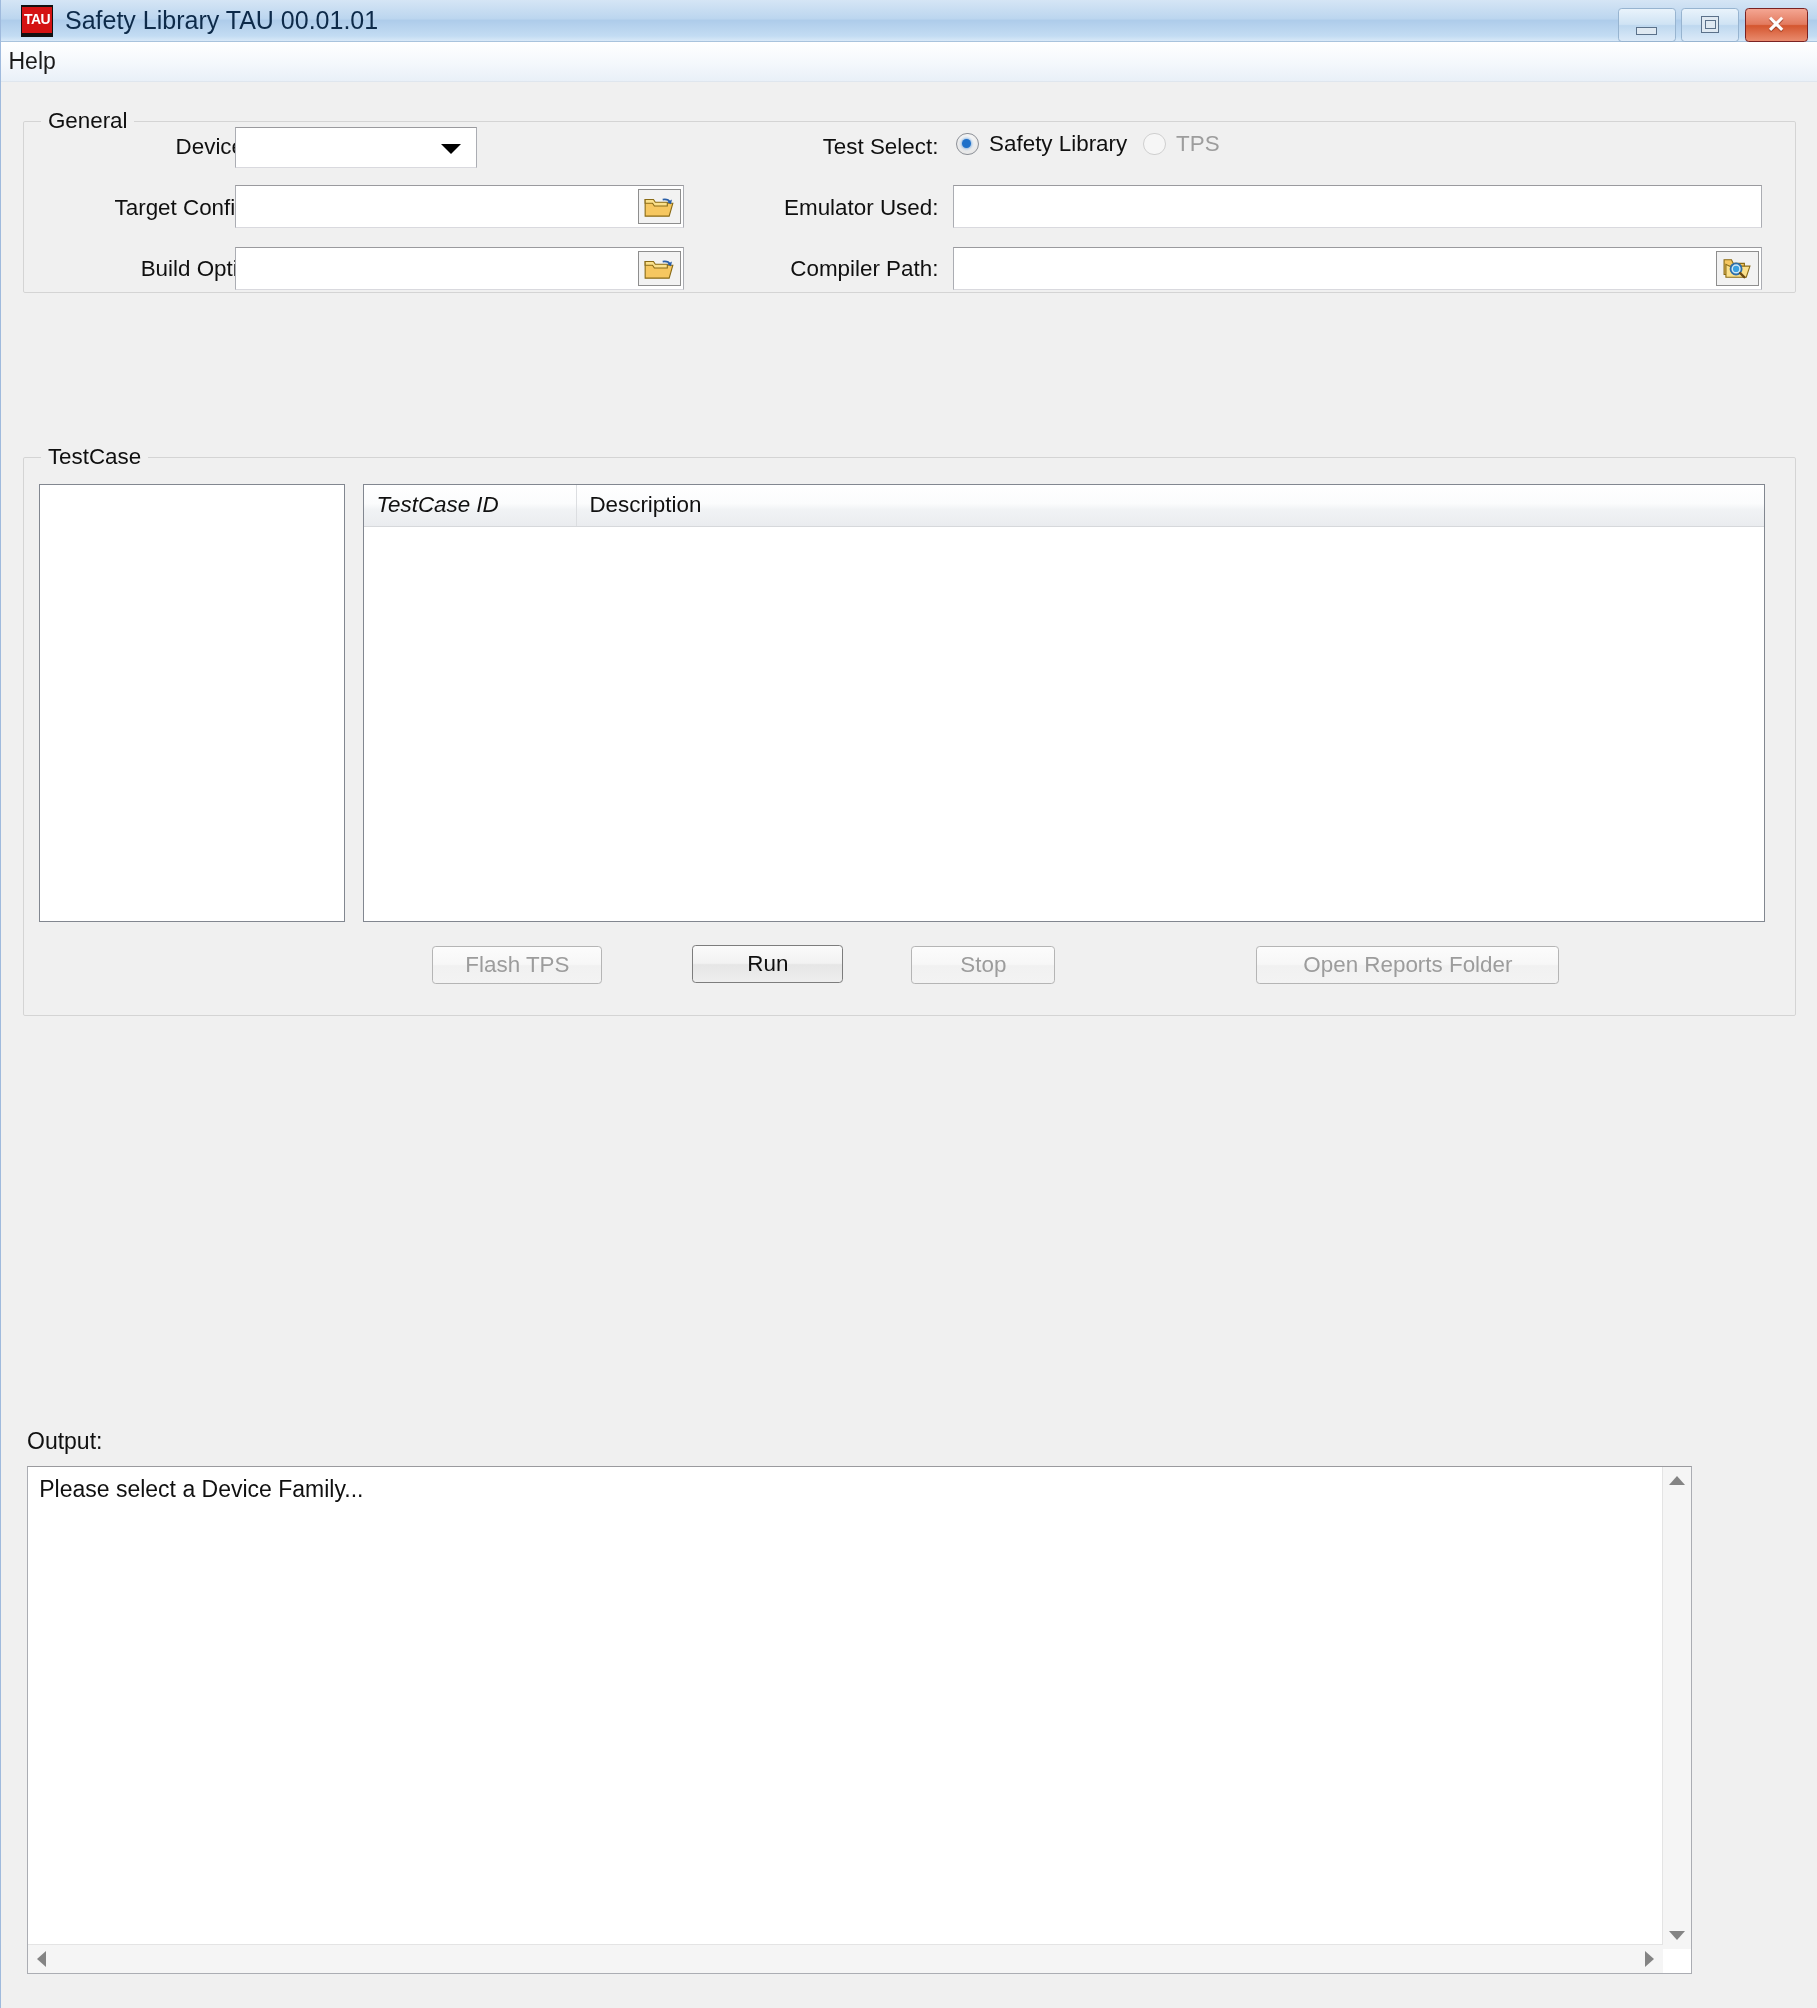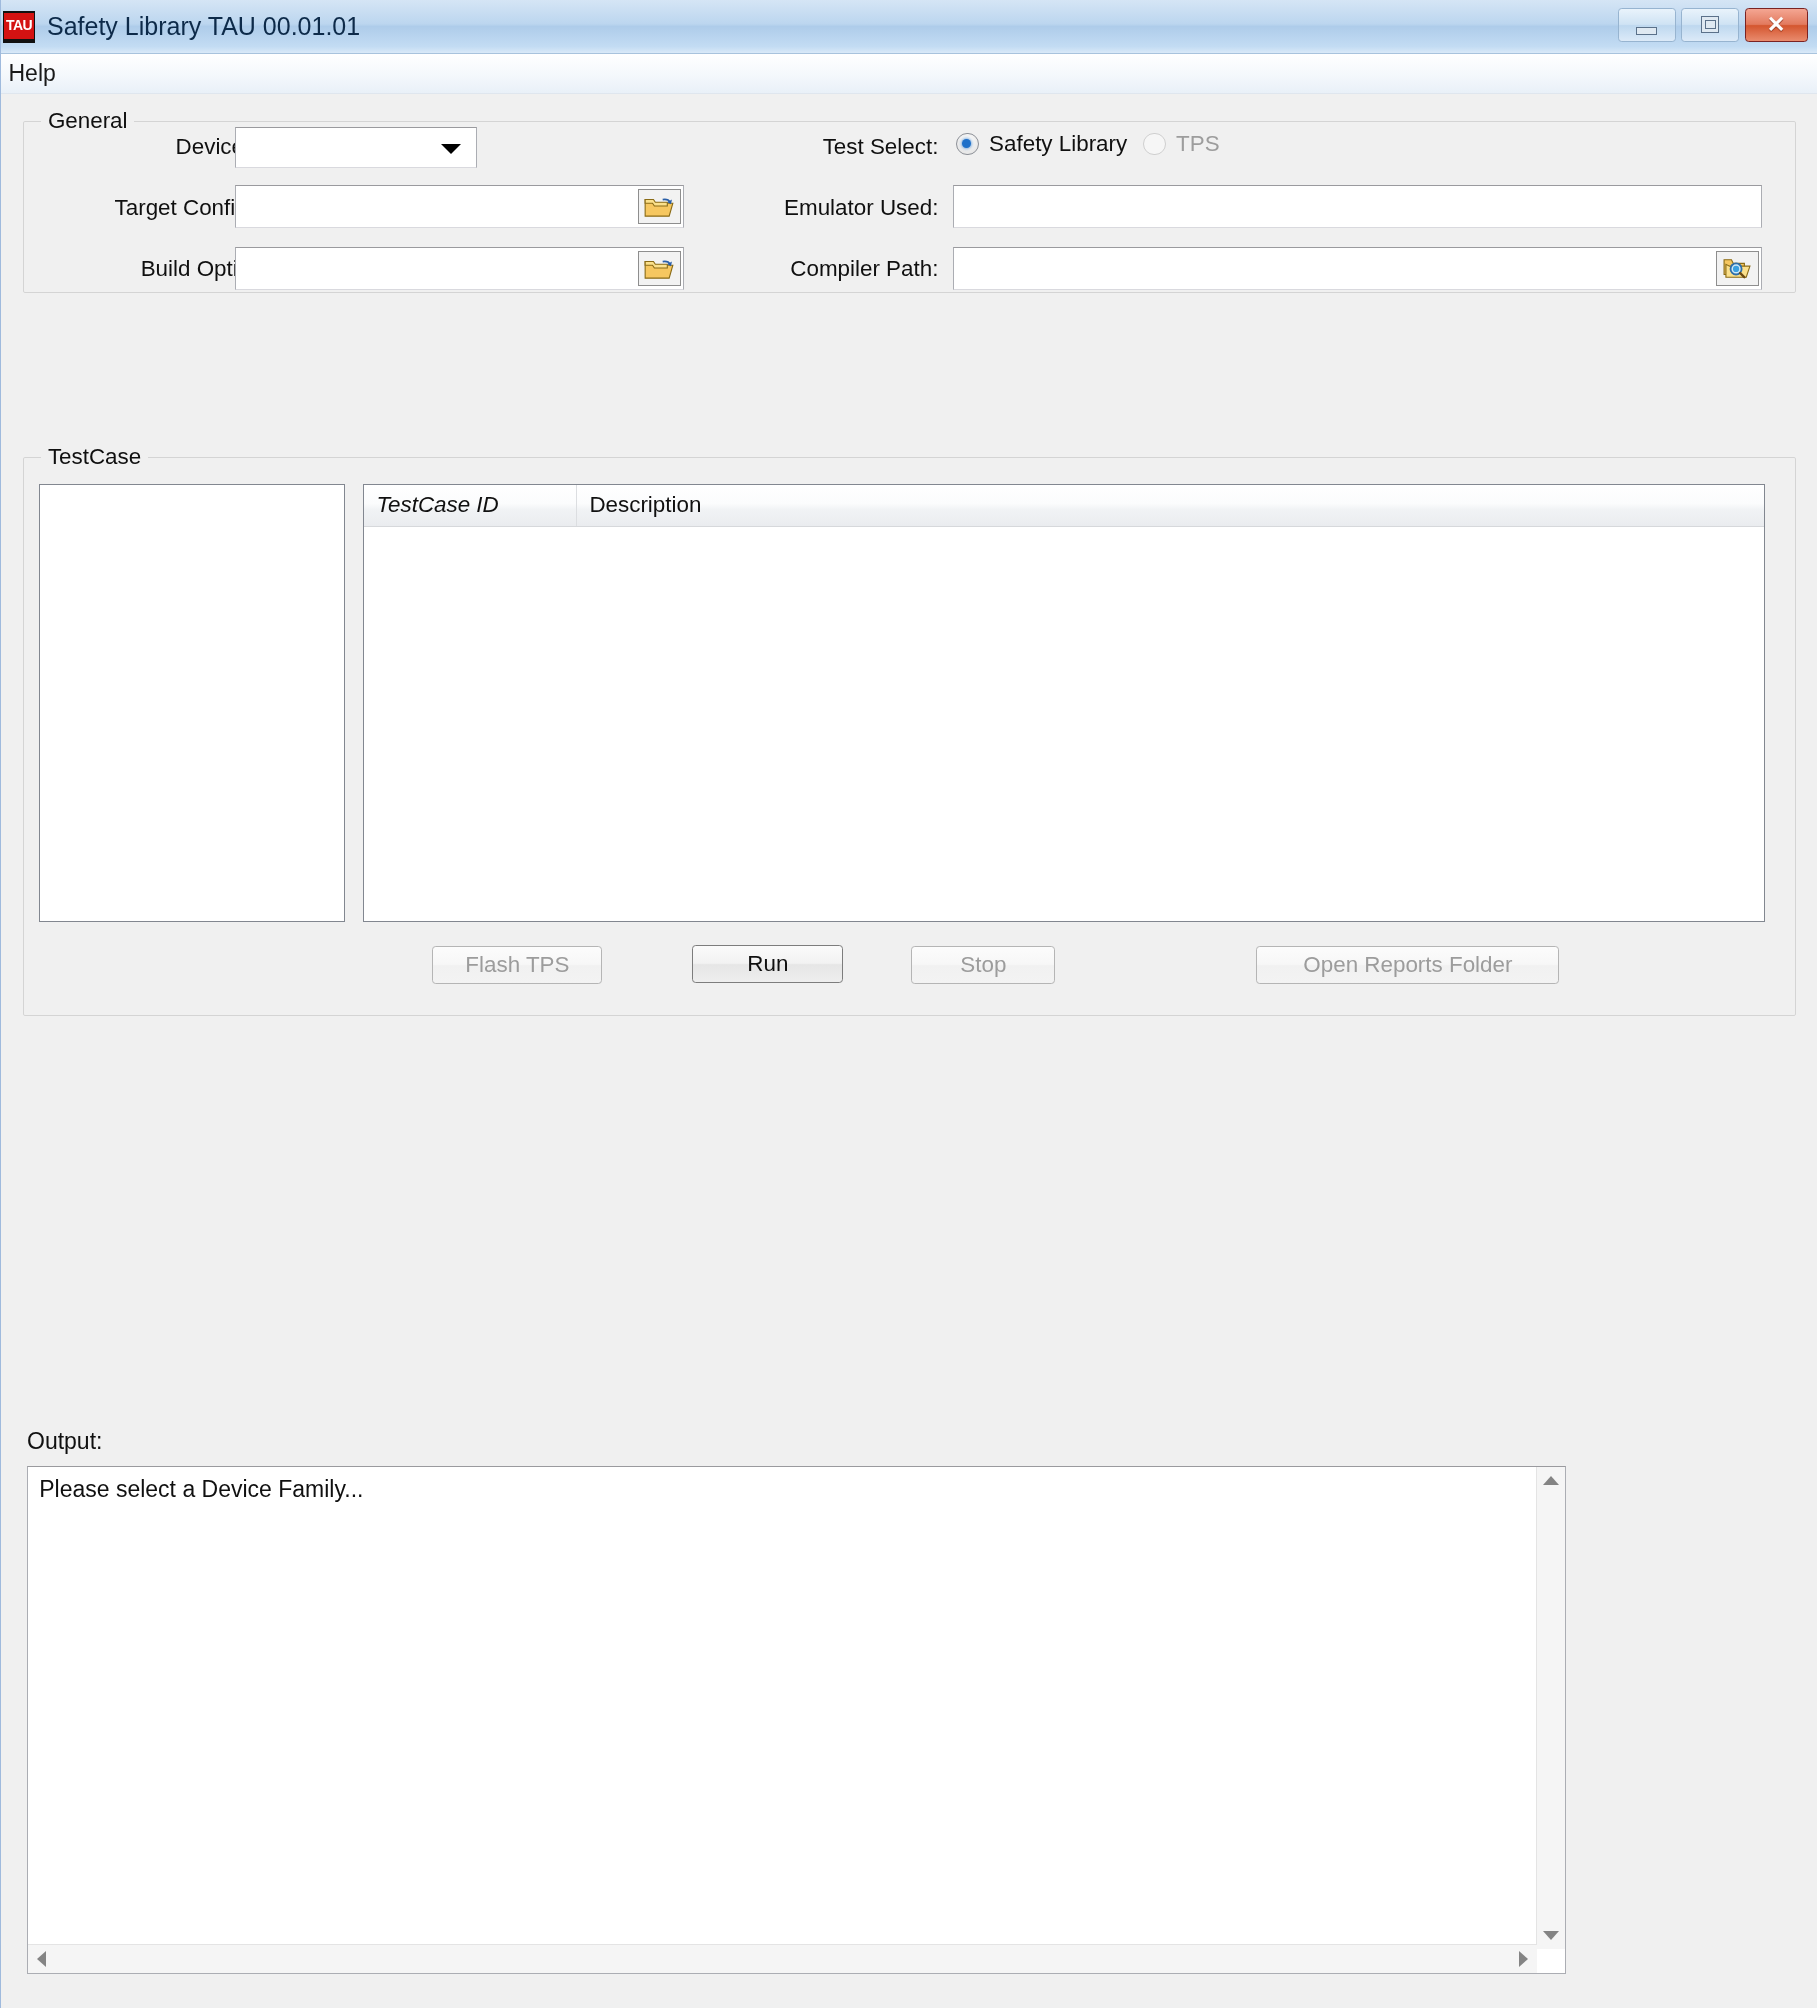--- a/index.html
+++ b/index.html
@@ -17,28 +17,28 @@
     box-sizing: border-box;
     background: #f0f0f0;
     border: 0.9px solid #9fbadd;
     border-top: none;
     overflow: hidden;
   }
 
   
   .titlebar {
     position: relative;
-    height: 54px;
+    height: 42px;
     box-sizing: border-box;
     background: linear-gradient(to bottom,
         #d5e5f5 0%, #bcd6ef 45%, #aeccea 50%, #c3dcf3 88%, #d9e9f8 100%);
     border-bottom: 0.9px solid #a8c3dd;
     display: flex;
     align-items: center;
-    padding-left: 2px;
+    padding-left: 20px;
   }
   .tau-icon {
     width: 32px;
     height: 32px;
     background: #d41212;
     border: 1.9px solid #111;
     border-top-width: 2.8px;
     border-bottom-width: 4.7px;
     box-sizing: border-box;
     color: #fff;
@@ -442,21 +442,21 @@
     </div>
 
     <div class="btn" style="left:408px; top:488px; width:170px;">Flash TPS</div>
     <div class="btn enabled" style="left:668px; top:487px; width:151px;">Run</div>
     <div class="btn" style="left:887px; top:488px; width:144px;">Stop</div>
     <div class="btn" style="left:1232px; top:488px; width:303px;">Open Reports Folder</div>
   </div>
 
   <div class="output-label" style="left:26px; top:1428px;">Output:</div>
 
-  <div class="output-box" style="left:26px; top:1466px; width:1539px; height:508px;">
+  <div class="output-box" style="left:26px; top:1466px; width:1665px; height:508px;">
     <div class="output-text">Please select a Device Family...</div>
 
     <div class="vscroll">
       <span class="sb-arrow sb-up"></span>
       <span class="sb-arrow sb-down"></span>
     </div>
     <div class="hscroll">
       <span class="sb-arrow sb-left"></span>
       <span class="sb-arrow sb-right"></span>
     </div>

